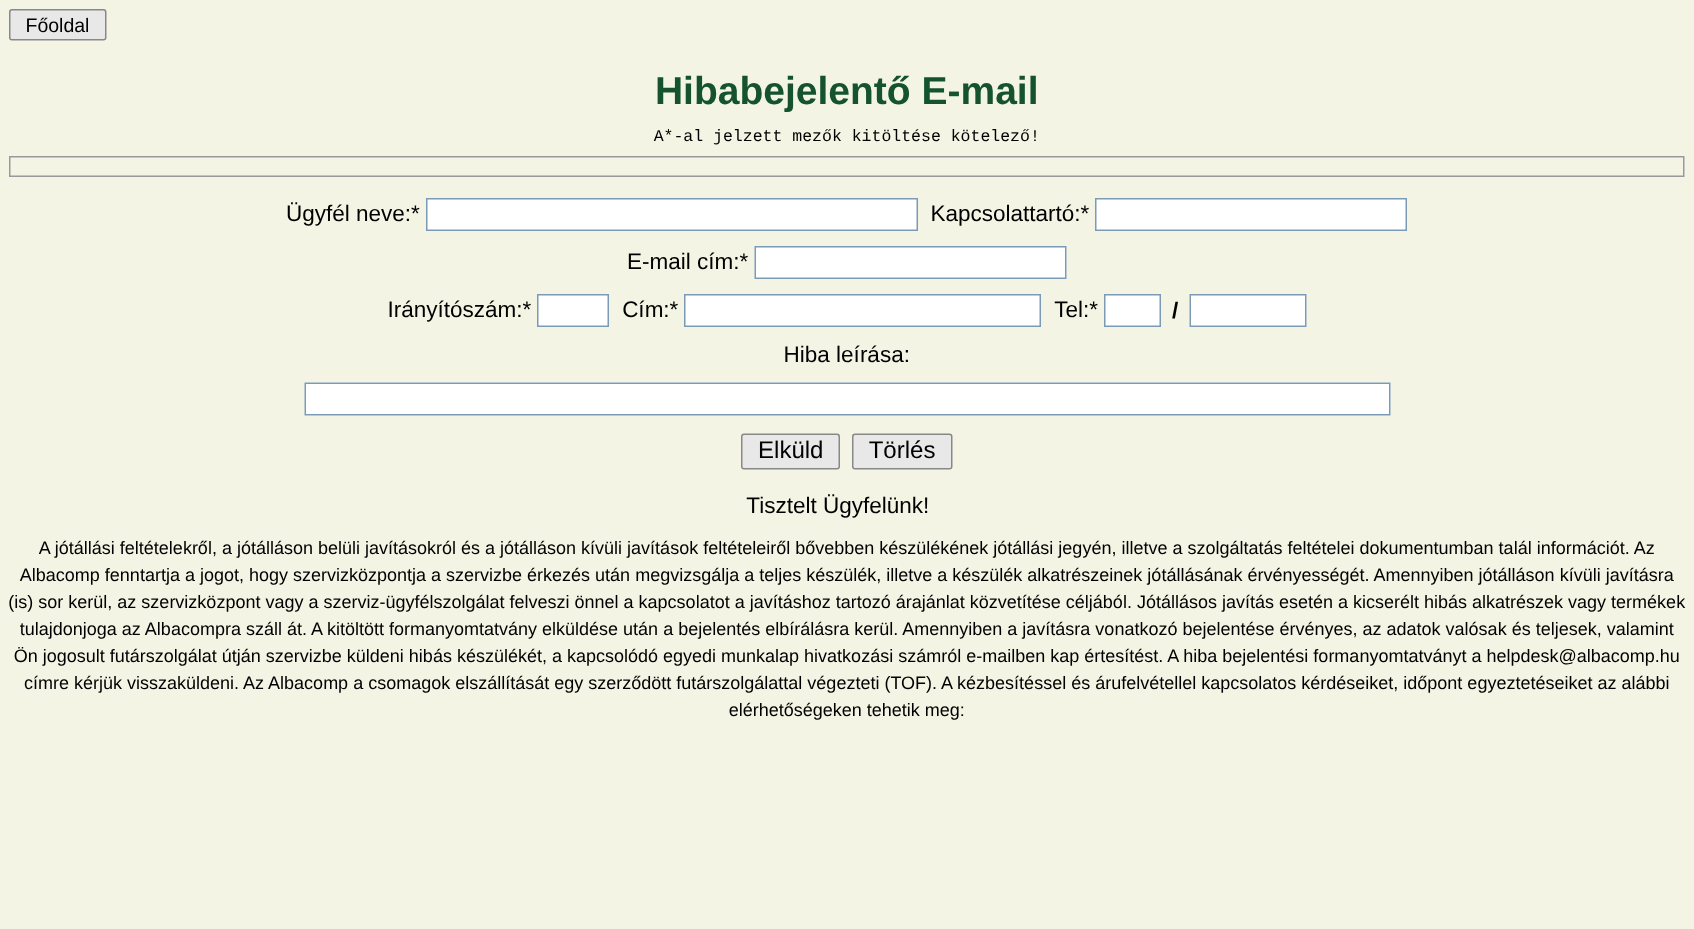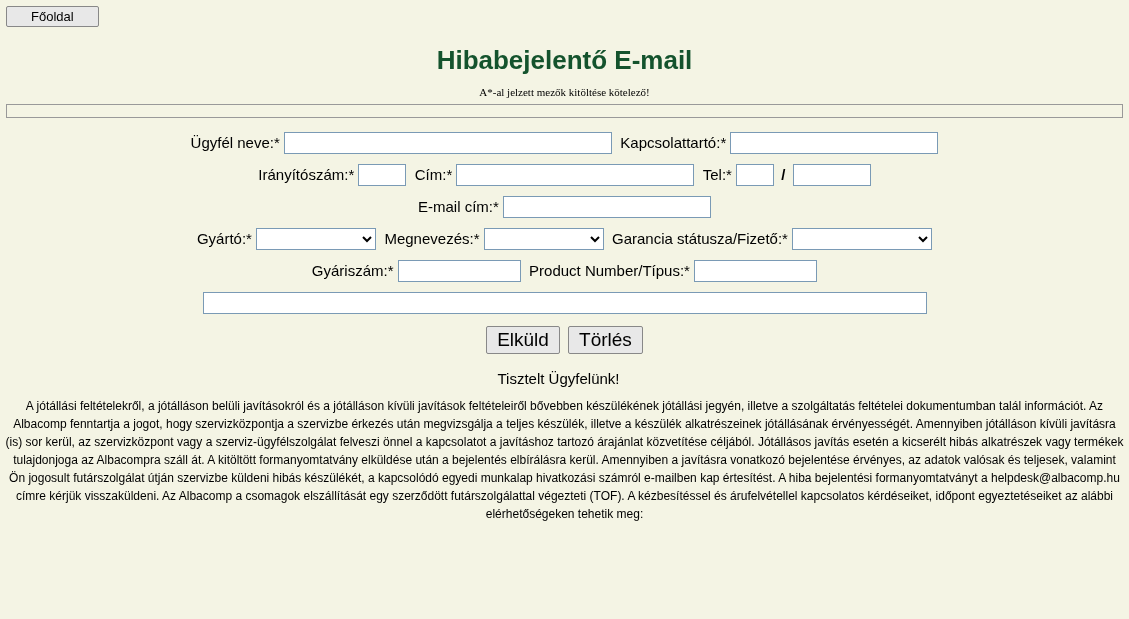--- a/index.html
+++ b/index.html
@@ -8,37 +8,37 @@
       background-color: #f4f4e4;
       font-family: Verdana, Arial, sans-serif;
       width: 1129px;
     }
     .top-button-row {
       padding: 6px 6px 0 6px;
     }
     button.home-btn {
       font-family: Arial, sans-serif;
       font-size: 13px;
-      padding: 2px 24px;
+      padding: 2px 10px;
       background: #e8e8e8;
       border: 1px solid #888;
       border-radius: 2px;
       cursor: pointer;
     }
     h1.page-title {
       text-align: center;
       font-family: Verdana, Arial, sans-serif;
       font-size: 26px;
       font-weight: bold;
       margin: 18px 0 10px 0;
       color: #14532d;
     }
     .subtitle {
       text-align: center;
-      font-family: Liberation Serif, serif;
+      font-family: Liberation Mono, monospace;
       font-size: 11px;
       margin-bottom: 6px;
     }
     .hr-bar {
       margin: 0 6px 14px 6px;
       height: 14px;
       border: 1px solid #999;
       background: #f4f4e4;
       box-sizing: border-box;
     }
@@ -66,21 +66,21 @@
       background: #fff;
       border: 1px solid #7a9ab5;
       height: 22px;
       font-size: 13px;
     }
     .action-buttons {
       margin: 12px 0 14px 0;
     }
     button.action-btn {
       font-family: Arial, sans-serif;
-      font-size: 19px;
+      font-size: 16px;
       padding: 2px 10px;
       background: #e8e8e8;
       border: 1px solid #888;
       border-radius: 2px;
       cursor: pointer;
       margin: 0 2px;
     }
     .greeting {
       text-align: center;
       font-family: Verdana, Arial, sans-serif;
@@ -119,51 +119,40 @@
 <div class="form-area">
 
   <div class="form-row">
     <label>Ügyfél neve:*</label>
     <input type="text" style="width: 320px;">
     &nbsp;<label>Kapcsolattartó:*</label>
     <input type="text" style="width: 200px;">
   </div>
 
   <div class="form-row">
+    <label>E-mail cím:*</label>
+    <input type="text" style="width: 200px;">
+  </div>
+
+  <div class="form-row">
     <label>Irányítószám:*</label>
     <input type="text" style="width: 40px;">
     &nbsp;<label>Cím:*</label>
     <input type="text" style="width: 230px;">
     &nbsp;<label>Tel:*</label>
     <input type="text" style="width: 30px;">
     <span class="slash">/</span>
     <input type="text" style="width: 70px;">
   </div>
 
-  <div class="form-row">
-    <label>E-mail cím:*</label>
-    <input type="text" style="width: 200px;">
-  </div>
+
 
   <div class="form-row">
-    <label>Gyártó:*</label>
-    <select style="width:120px"><option></option></select>
-    &nbsp;<label>Megnevezés:*</label>
-    <select style="width:120px"><option></option></select>
-    &nbsp;<label>Garancia státusza/Fizető:*</label>
-    <select style="width:140px"><option></option></select>
+    <label>Hiba leírása:</label>
   </div>
-
-  <div class="form-row">
-    <label>Gyáriszám:*</label>
-    <input type="text" style="width: 115px;">
-    &nbsp;<label>Product Number/Típus:*</label>
-    <input type="text" style="width: 115px;">
-  </div>
-
   <div class="form-row" style="margin-top:4px">
     <input type="text" class="desc-input" style="">
   </div>
 
   <div class="action-buttons">
     <button class="action-btn">Elküld</button>
     <button class="action-btn">Törlés</button>
   </div>
 
 </div>

